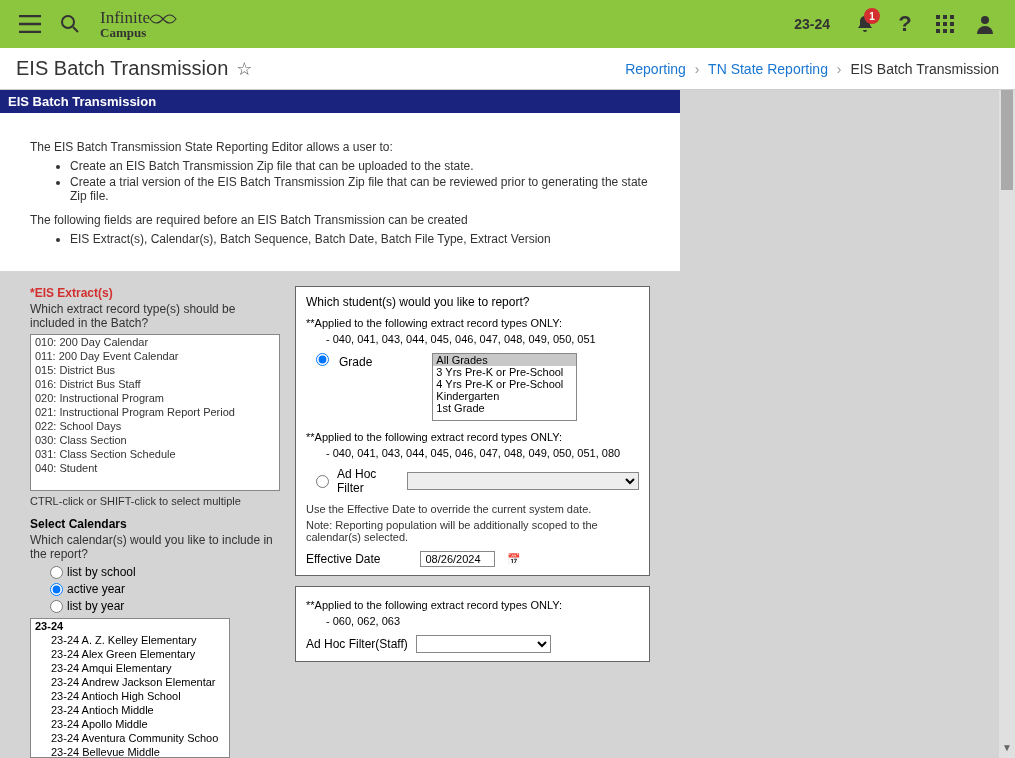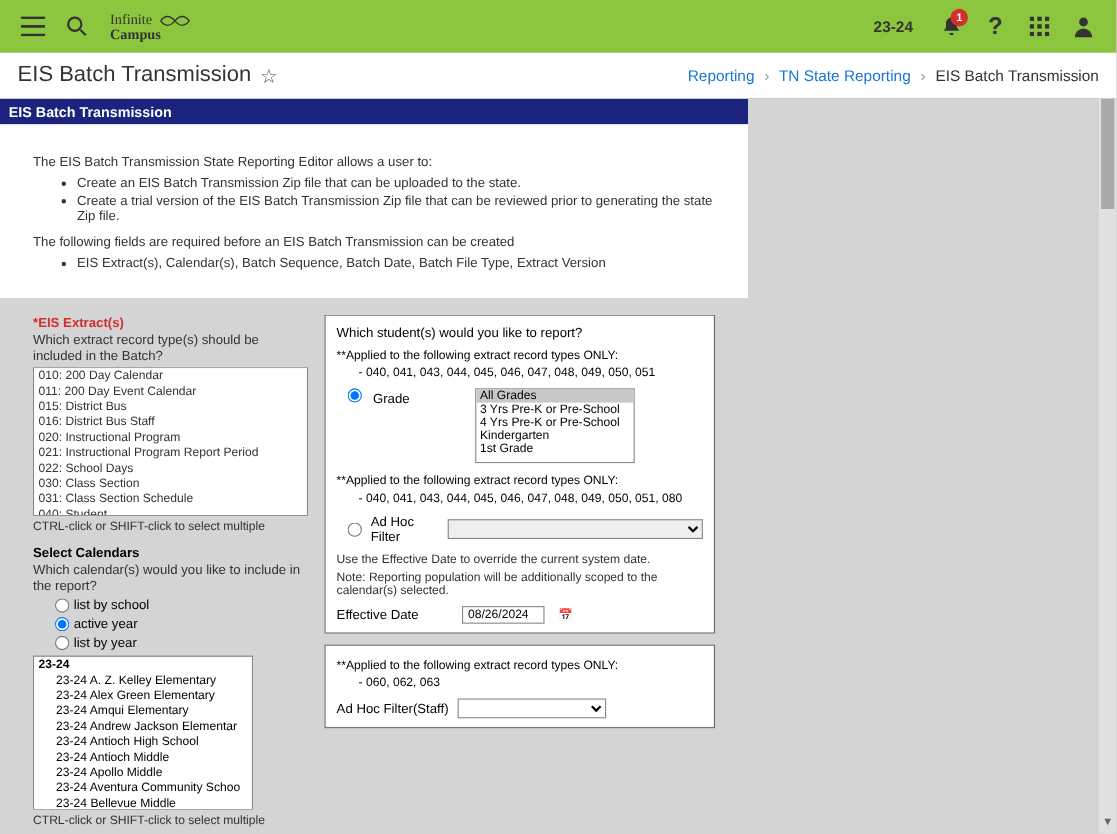--- a/index.html
+++ b/index.html
@@ -28,21 +28,21 @@
 .scrollbar-fake .arrow-down { position: absolute; bottom: 0; right: 0; width: 16px; height: 16px; font-size: 10px; text-align: center; color: #666; }
 .blue-title { background: #1a237e; color: #fff; padding: 4px 8px; font-weight: bold; font-size: 13px; }
 .intro-box { background: #fff; padding: 27px 30px 15px 30px; font-size: 12px; color: #333; }
 .intro-box ul { margin: 5px 0 10px 40px; }
 .intro-box li { margin: 2px 0; }
 .form-area { padding: 15px 30px; display: flex; gap: 15px; }
 .left-col { width: 250px; }
 .right-col { flex: 1; }
 .req-label { color: #d32f2f; font-weight: bold; font-size: 12px; }
 .field-label { font-size: 12px; color: #333; margin: 2px 0 4px 0; }
-.listbox { width: 250px; height: 135px; border: 1px solid #888; background: #fff; overflow-y: scroll; font-size: 11px; color: #333; }
+.listbox { width: 250px; height: 157px; border: 1px solid #888; background: #fff; overflow-y: scroll; font-size: 11px; color: #333; }
 .listbox .item { padding: 1px 4px; cursor: pointer; }
 .hint { font-size: 11px; color: #333; margin-top: 4px; }
 .section-label { font-weight: bold; font-size: 12px; margin-top: 10px; }
 .radio-row { margin: 3px 0 3px 20px; display: flex; align-items: center; gap: 4px; }
 .cal-listbox { width: 200px; height: 140px; border: 1px solid #888; background: #fff; overflow-y: scroll; font-size: 11px; margin-top: 5px; }
 .cal-listbox .group { font-weight: bold; padding: 1px 4px; }
 .cal-listbox .item { padding: 1px 4px 1px 20px; cursor: pointer; }
 .panel-box { border: 1px solid #666; background: #ffffff; padding: 8px 10px; margin-bottom: 10px; font-size: 12px; }
 .panel-box .q { margin-bottom: 8px; }
 .panel-box .sub { margin: 4px 0 4px 0; font-size: 11px; }
@@ -70,21 +70,21 @@
       </svg>
   </div>
   <div class="icon-btn">
     <svg width="20" height="20" viewBox="0 0 20 20">
         <circle cx="8" cy="8" r="6" fill="none" stroke="#333" stroke-width="2"></circle>
         <path d="M13 13l5 5" stroke="#333" stroke-width="2"></path>
       </svg>
   </div>
   <div class="logo">
     <div class="logo-text">
-      <span style="font-size:13px;">Infinite</span>
+      <span style="font-size:17px;">Infinite</span>
       <span style="font-size:13px;font-weight:bold;">Campus</span>
     </div>
     <svg width="30" height="20" viewBox="0 0 30 20" style="margin-left:-2px;margin-top:-10px;">
         <path d="M2 10 Q8 2 15 10 Q22 18 28 10 Q22 2 15 10 Q8 18 2 10" fill="none" stroke="#333" stroke-width="1.2"></path>
       </svg>
   </div>
   <div class="spacer"></div>
   <div class="year">23-24</div>
   <div class="icon-btn notif-wrap">
     <svg width="20" height="20" viewBox="0 0 20 20">

